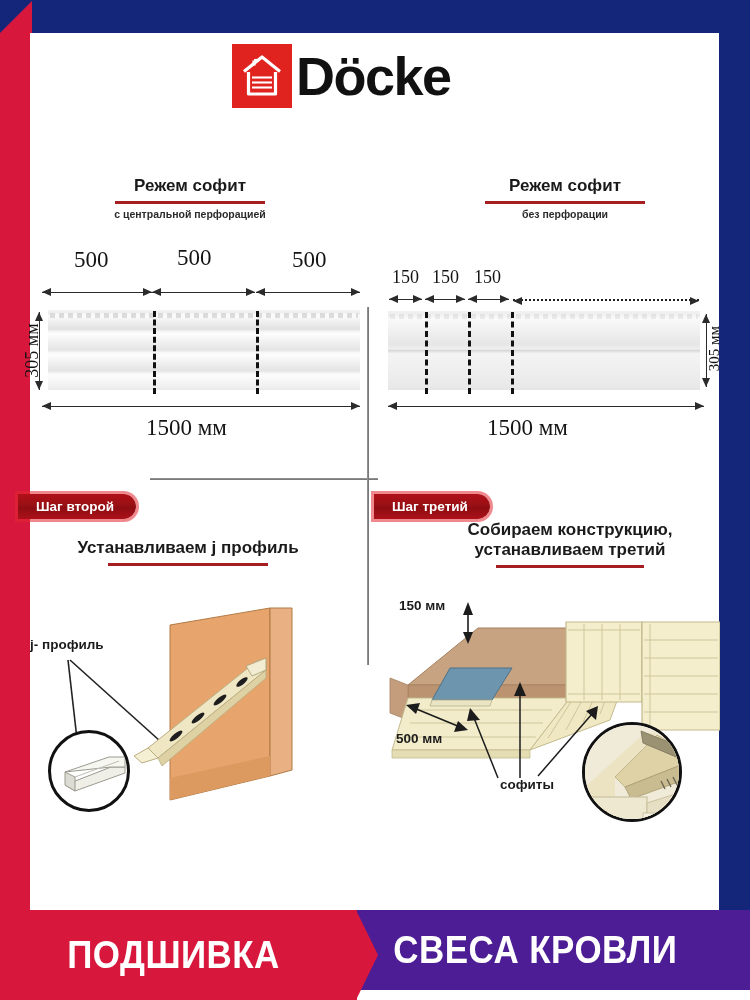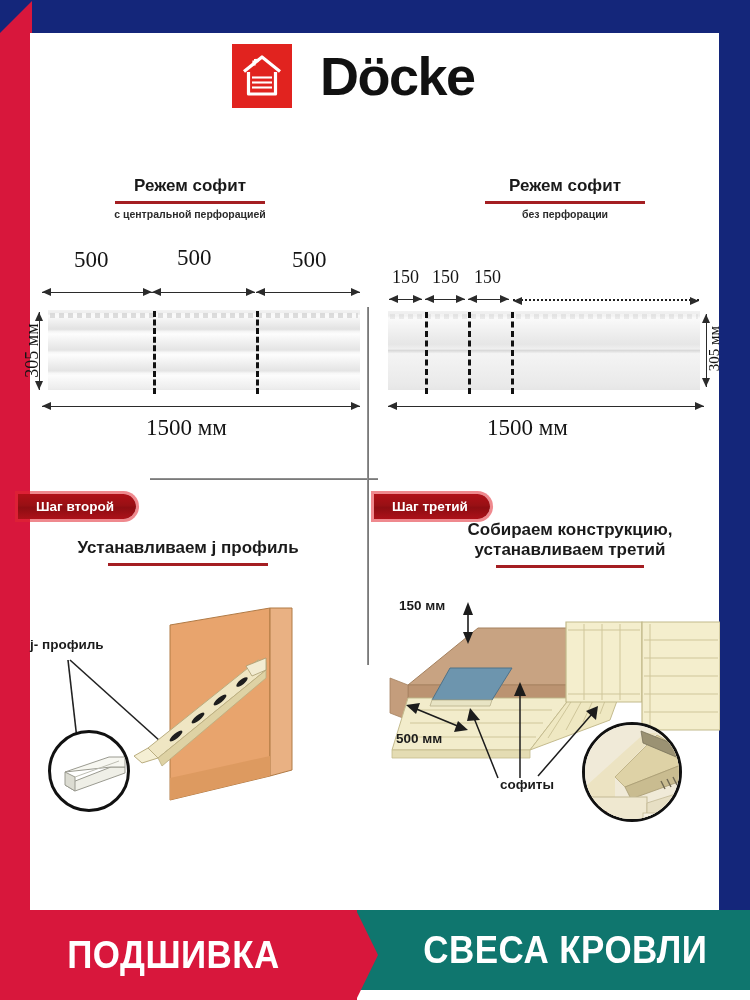--- a/index.html
+++ b/index.html
@@ -66,37 +66,37 @@
   .banner-red::after {
     content: "";
     position: absolute; right: -21px; top: 0;
     width: 0; height: 0;
     border-top: 45px solid transparent;
     border-bottom: 45px solid transparent;
     border-left: 22px solid #d8173c;
   }
   .banner-blue {
     flex: 1; height: 80px;
-    background: #0f766e;
-    display: flex; align-items: center; justify-content: center;
+    background: #4c1d95;
+    display: flex; align-items: center; justify-content: flex-start;
     padding-left: 24px;
   }
   .banner-text {
     color: #ffffff;
     font-weight: bold;
     font-size: 38px;
     letter-spacing: 0.5px;
     transform: scaleX(0.92);
     white-space: nowrap;
   }
 
   
   .logo {
     position: absolute; left: 232px; top: 44px;
-    display: flex; align-items: center; gap: 28px;
+    display: flex; align-items: center; gap: 4px;
     z-index: 8;
   }
   .logo-mark {
     width: 60px; height: 64px;
     background: #e1231f;
     display: flex; align-items: center; justify-content: center;
   }
   .logo-word {
     font-size: 54px; font-weight: bold;
     color: #111111;

